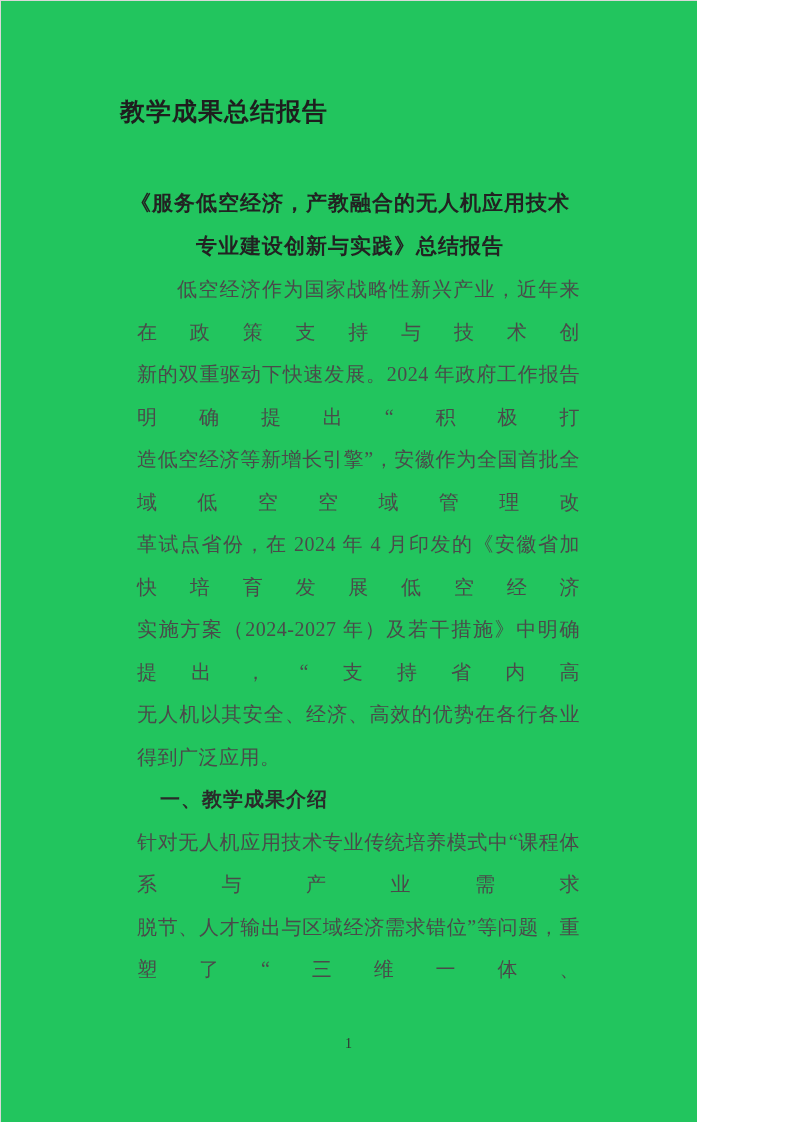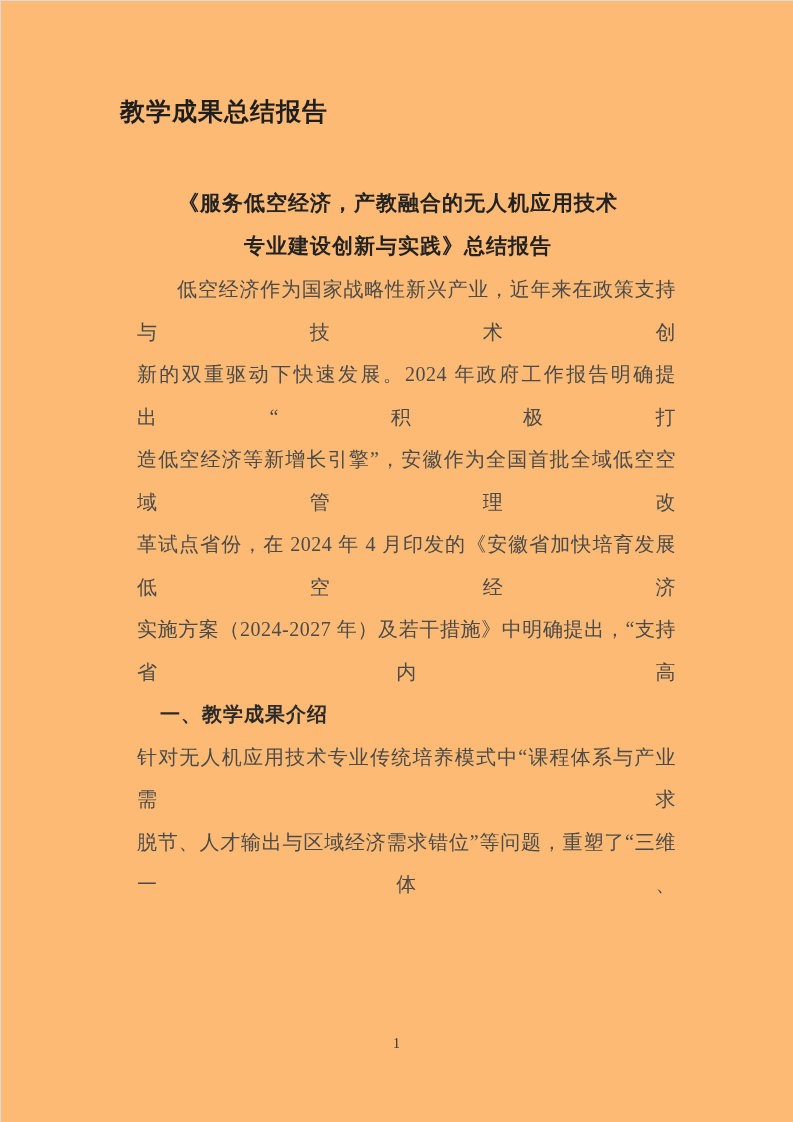--- a/index.html
+++ b/index.html
@@ -2,23 +2,23 @@
 <html><head>
 <meta charset="utf-8">
 <style>
   html, body {
     margin: 0;
     padding: 0;
     background: #ffffff;
   }
   .page {
     position: relative;
-    width: 793px;
+    width: 697px;
     height: 1122px;
-    background: #fdba74;
+    background: #22c55e;
     overflow: hidden;
     box-shadow: inset 1px 1px 0 #d9d9d9; 
     font-family: "Liberation Serif", "DejaVu Serif", serif;
     color: #474747;
   }
   .content {
     margin: 0 117px 0 120px;
   }
   .doc-title {
     margin: 93px 0 0 0;
@@ -95,20 +95,21 @@
       <div>专业建设创新与实践》总结报告</div>
     </div>
 
 
     <div>
       <div class="body-line first">低空经济作为国家战略性新兴产业，近年来在政策支持与技术创</div>
       <div class="body-line">新的双重驱动下快速发展。2024 年政府工作报告明确提出“积极打</div>
       <div class="body-line">造低空经济等新增长引擎”，安徽作为全国首批全域低空空域管理改</div>
       <div class="body-line">革试点省份，在 2024 年 4 月印发的《安徽省加快培育发展低空经济</div>
       <div class="body-line">实施方案（2024-2027 年）及若干措施》中明确提出，“支持省内高</div>
+      <div class="body-line last">无人机以其安全、经济、高效的优势在各行各业得到广泛应用。</div>
     </div>
 
     <div class="sec-heading">一、教学成果介绍</div>
 
     <div>
       <div class="body-line">针对无人机应用技术专业传统培养模式中“课程体系与产业需求</div>
       <div class="body-line">脱节、人才输出与区域经济需求错位”等问题，重塑了“三维一体、</div>
 
     </div>
 

